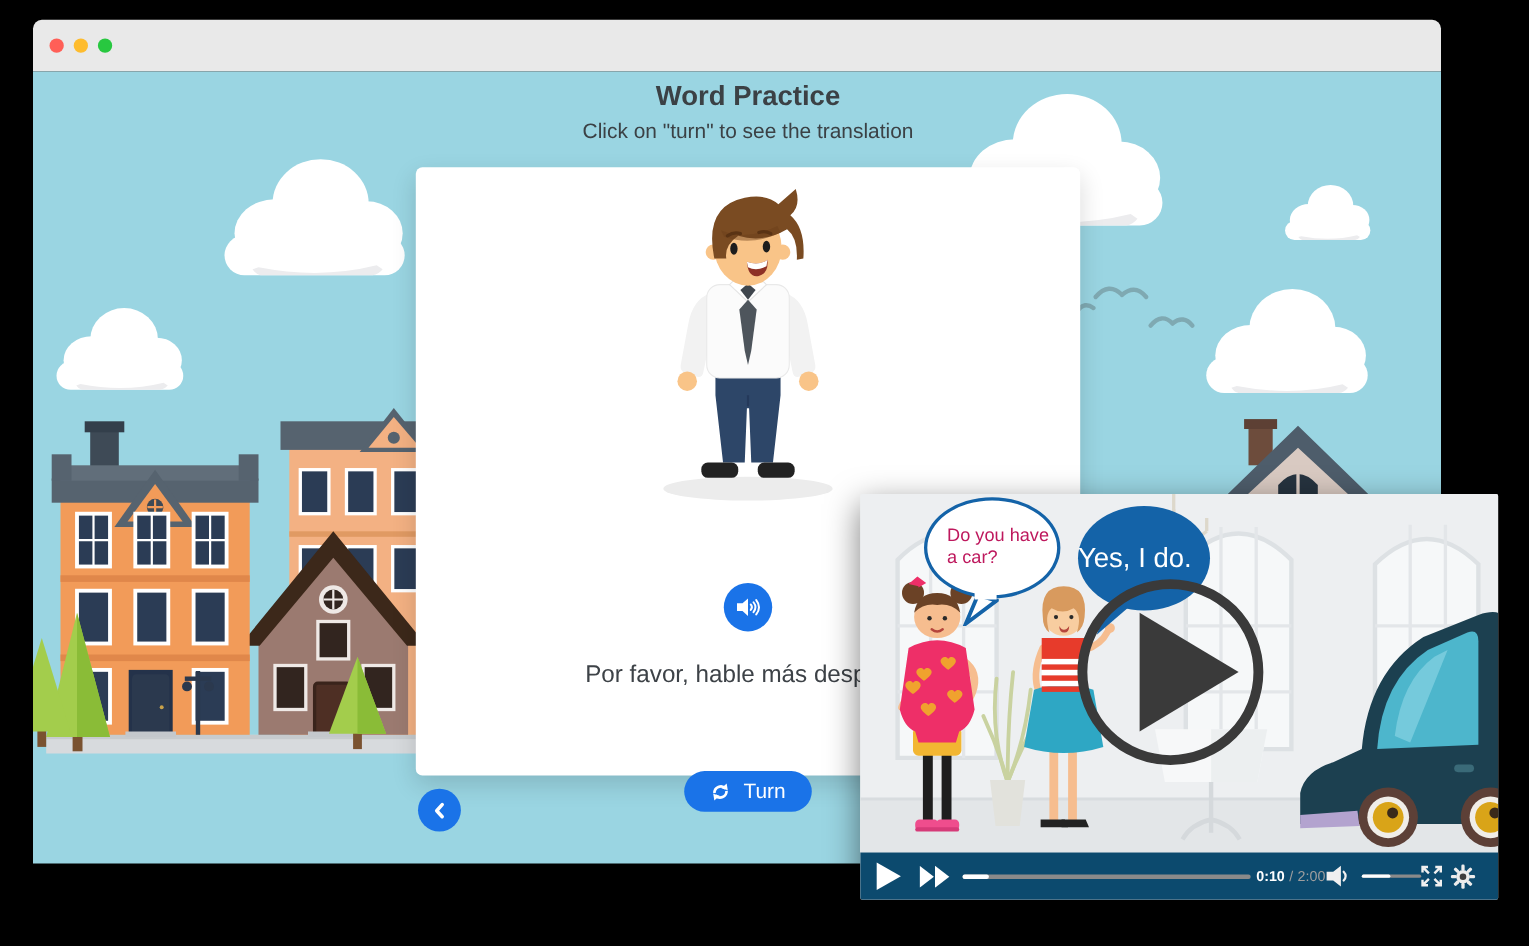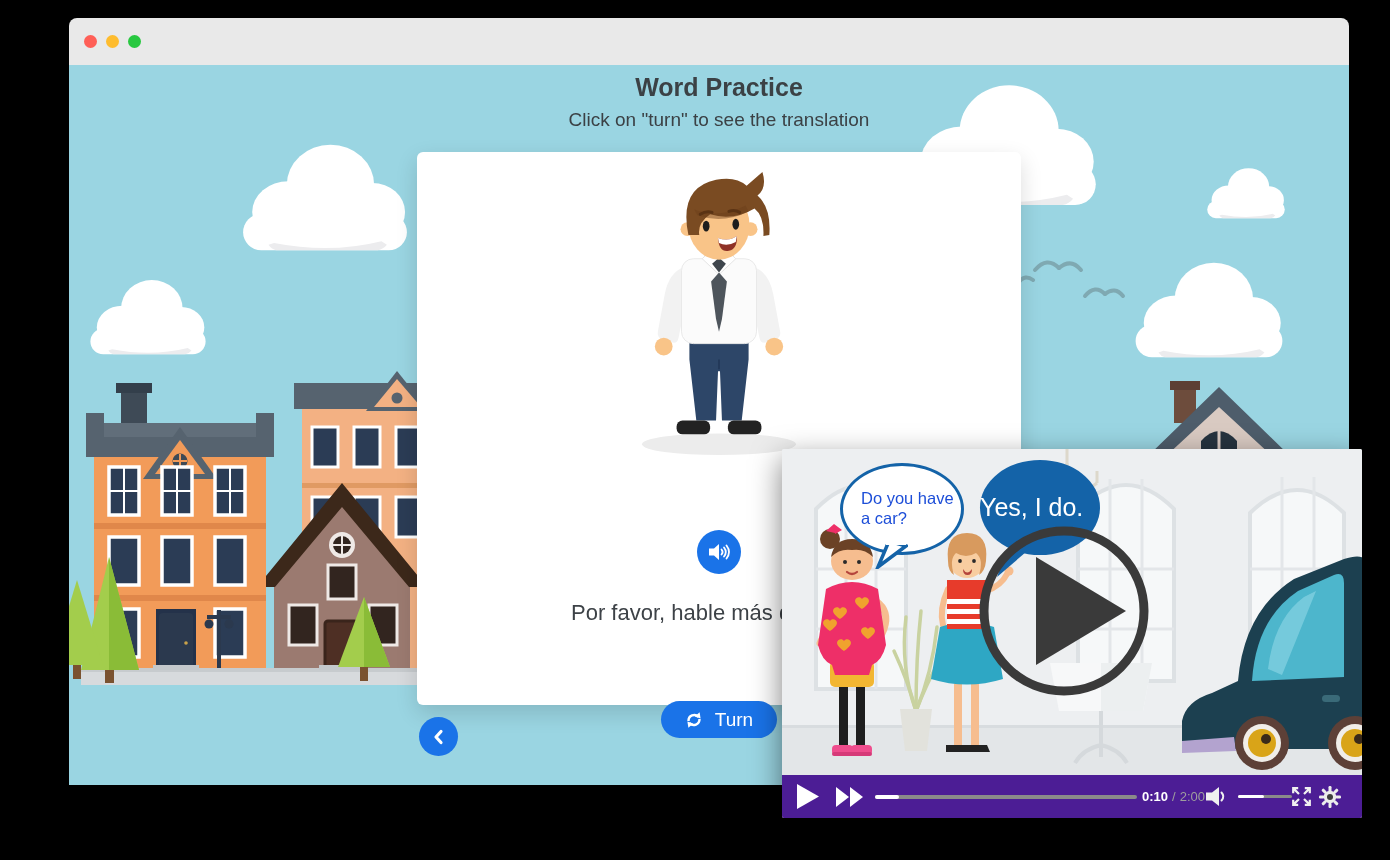--- a/index.html
+++ b/index.html
@@ -1,20 +1,20 @@
 <!DOCTYPE html>
 <html><head>
 <meta charset="utf-8">
 <style>
   html,body{margin:0;padding:0;background:#000;}
   *{box-sizing:border-box;font-family:"Liberation Sans",sans-serif;}
   .stage{position:relative;width:1390px;height:860px;background:#000;overflow:hidden;}
 
   
-  .window{position:absolute;left:30px;top:18px;width:1280px;height:767px;border-radius:8px 8px 0 0;margin-left:39px;}
+  .window{position:absolute;left:30px;top:18px;width:1280px;height:767px;border-radius:8px 8px 0 0;}
   .titlebar{position:absolute;left:0;top:0;width:100%;height:47px;background:#e9e9e9;border-radius:8px 8px 0 0;}
   .tl{position:absolute;top:17px;width:13px;height:13px;border-radius:50%;}
   .tl.r{left:15px;background:#ff5f57;} .tl.y{left:37px;background:#febc2e;} .tl.g{left:59px;background:#28c840;}
 
   .sky{position:absolute;left:0;top:47px;width:1280px;height:720px;background:#9ad5e2;overflow:hidden;}
   .cloud{position:absolute;}
   .hdr-title{position:absolute;left:348px;top:8px;width:604px;text-align:center;font-size:25px;font-weight:600;color:#3b4145;}
   .hdr-sub{position:absolute;left:248px;top:44px;width:804px;text-align:center;font-size:19px;color:#3b4145;}
 
   .skyline{position:absolute;left:0;top:300px;width:1280px;height:330px;}
@@ -32,29 +32,29 @@
 
   .back-btn{position:absolute;left:350px;top:652px;width:39px;height:39px;border-radius:50%;background:#1a73e8;
         border:none;display:flex;align-items:center;justify-content:center;cursor:pointer;padding:0;}
   .counter{position:absolute;left:348px;top:660px;width:604px;text-align:center;font-size:20px;color:#9b948a;}
 
   
   .video{position:absolute;left:782px;top:449px;width:580px;height:369px;z-index:50;border-radius:2px;
          box-shadow:0 10px 30px rgba(0,0,0,0.5);background:#edeff1;overflow:hidden;}
   .scene{position:absolute;left:0;top:0;width:580px;height:326px;cursor:pointer;}
   .scene-svg{position:absolute;left:0;top:0;}
-  .bubble-left{position:absolute;left:58px;top:14px;width:124px;height:92px;background:#fff;border:3.5px solid #1463a8;
-         border-radius:50%;display:flex;align-items:center;padding-left:18px;font-size:16.5px;line-height:1.2;color:#1d4ed8;}
+  .bubble-left{position:absolute;left:58px;top:3px;width:124px;height:92px;background:#fff;border:3.5px solid #1463a8;
+         border-radius:50%;display:flex;align-items:center;padding-left:18px;font-size:16.5px;line-height:1.2;color:#be185d;}
   .tail-left{position:absolute;left:92px;top:90px;}
   .bubble-right{position:absolute;left:198px;top:11px;width:120px;height:95px;background:#1463a8;border-radius:50%;
          display:flex;align-items:center;font-size:25px;color:#fff;}
   .tail-right{position:absolute;left:212px;top:98px;}
   .play-overlay{position:absolute;left:196px;top:76px;width:172px;height:172px;cursor:pointer;}
 
-  .controls{position:absolute;left:0;top:326px;width:580px;height:43px;background:#4c1d95;}
+  .controls{position:absolute;left:0;top:326px;width:580px;height:43px;background:#0c4a6e;}
   .ctrl{position:absolute;top:0;height:43px;display:flex;align-items:center;border:none;background:none;padding:0;cursor:pointer;}
   .c-play{left:14px;} .c-ff{left:54px;}
   .track{position:absolute;left:93px;top:19.5px;width:262px;height:4px;border-radius:2px;background:#8a8a8a;cursor:pointer;}
   .track-fill{position:absolute;left:0;top:0;height:4px;border-radius:2px;background:#fff;}
   .time{position:absolute;left:360px;top:0;height:43px;display:flex;align-items:center;font-size:13px;color:#fff;}
   .time .cur{font-weight:700;} .time .sep,.time .dur{color:#9e9e9e;} .time .sep{margin:0 4px;}
   .c-vol{left:423px;}
   .volslider{position:absolute;left:456px;top:19.5px;width:54px;height:3.5px;border-radius:2px;background:#8a8a8a;cursor:pointer;}
   .vol-fill{position:absolute;left:0;top:0;height:3.5px;border-radius:2px;background:#fff;}
   .c-fs{left:509px;} .c-gear{left:536px;}

